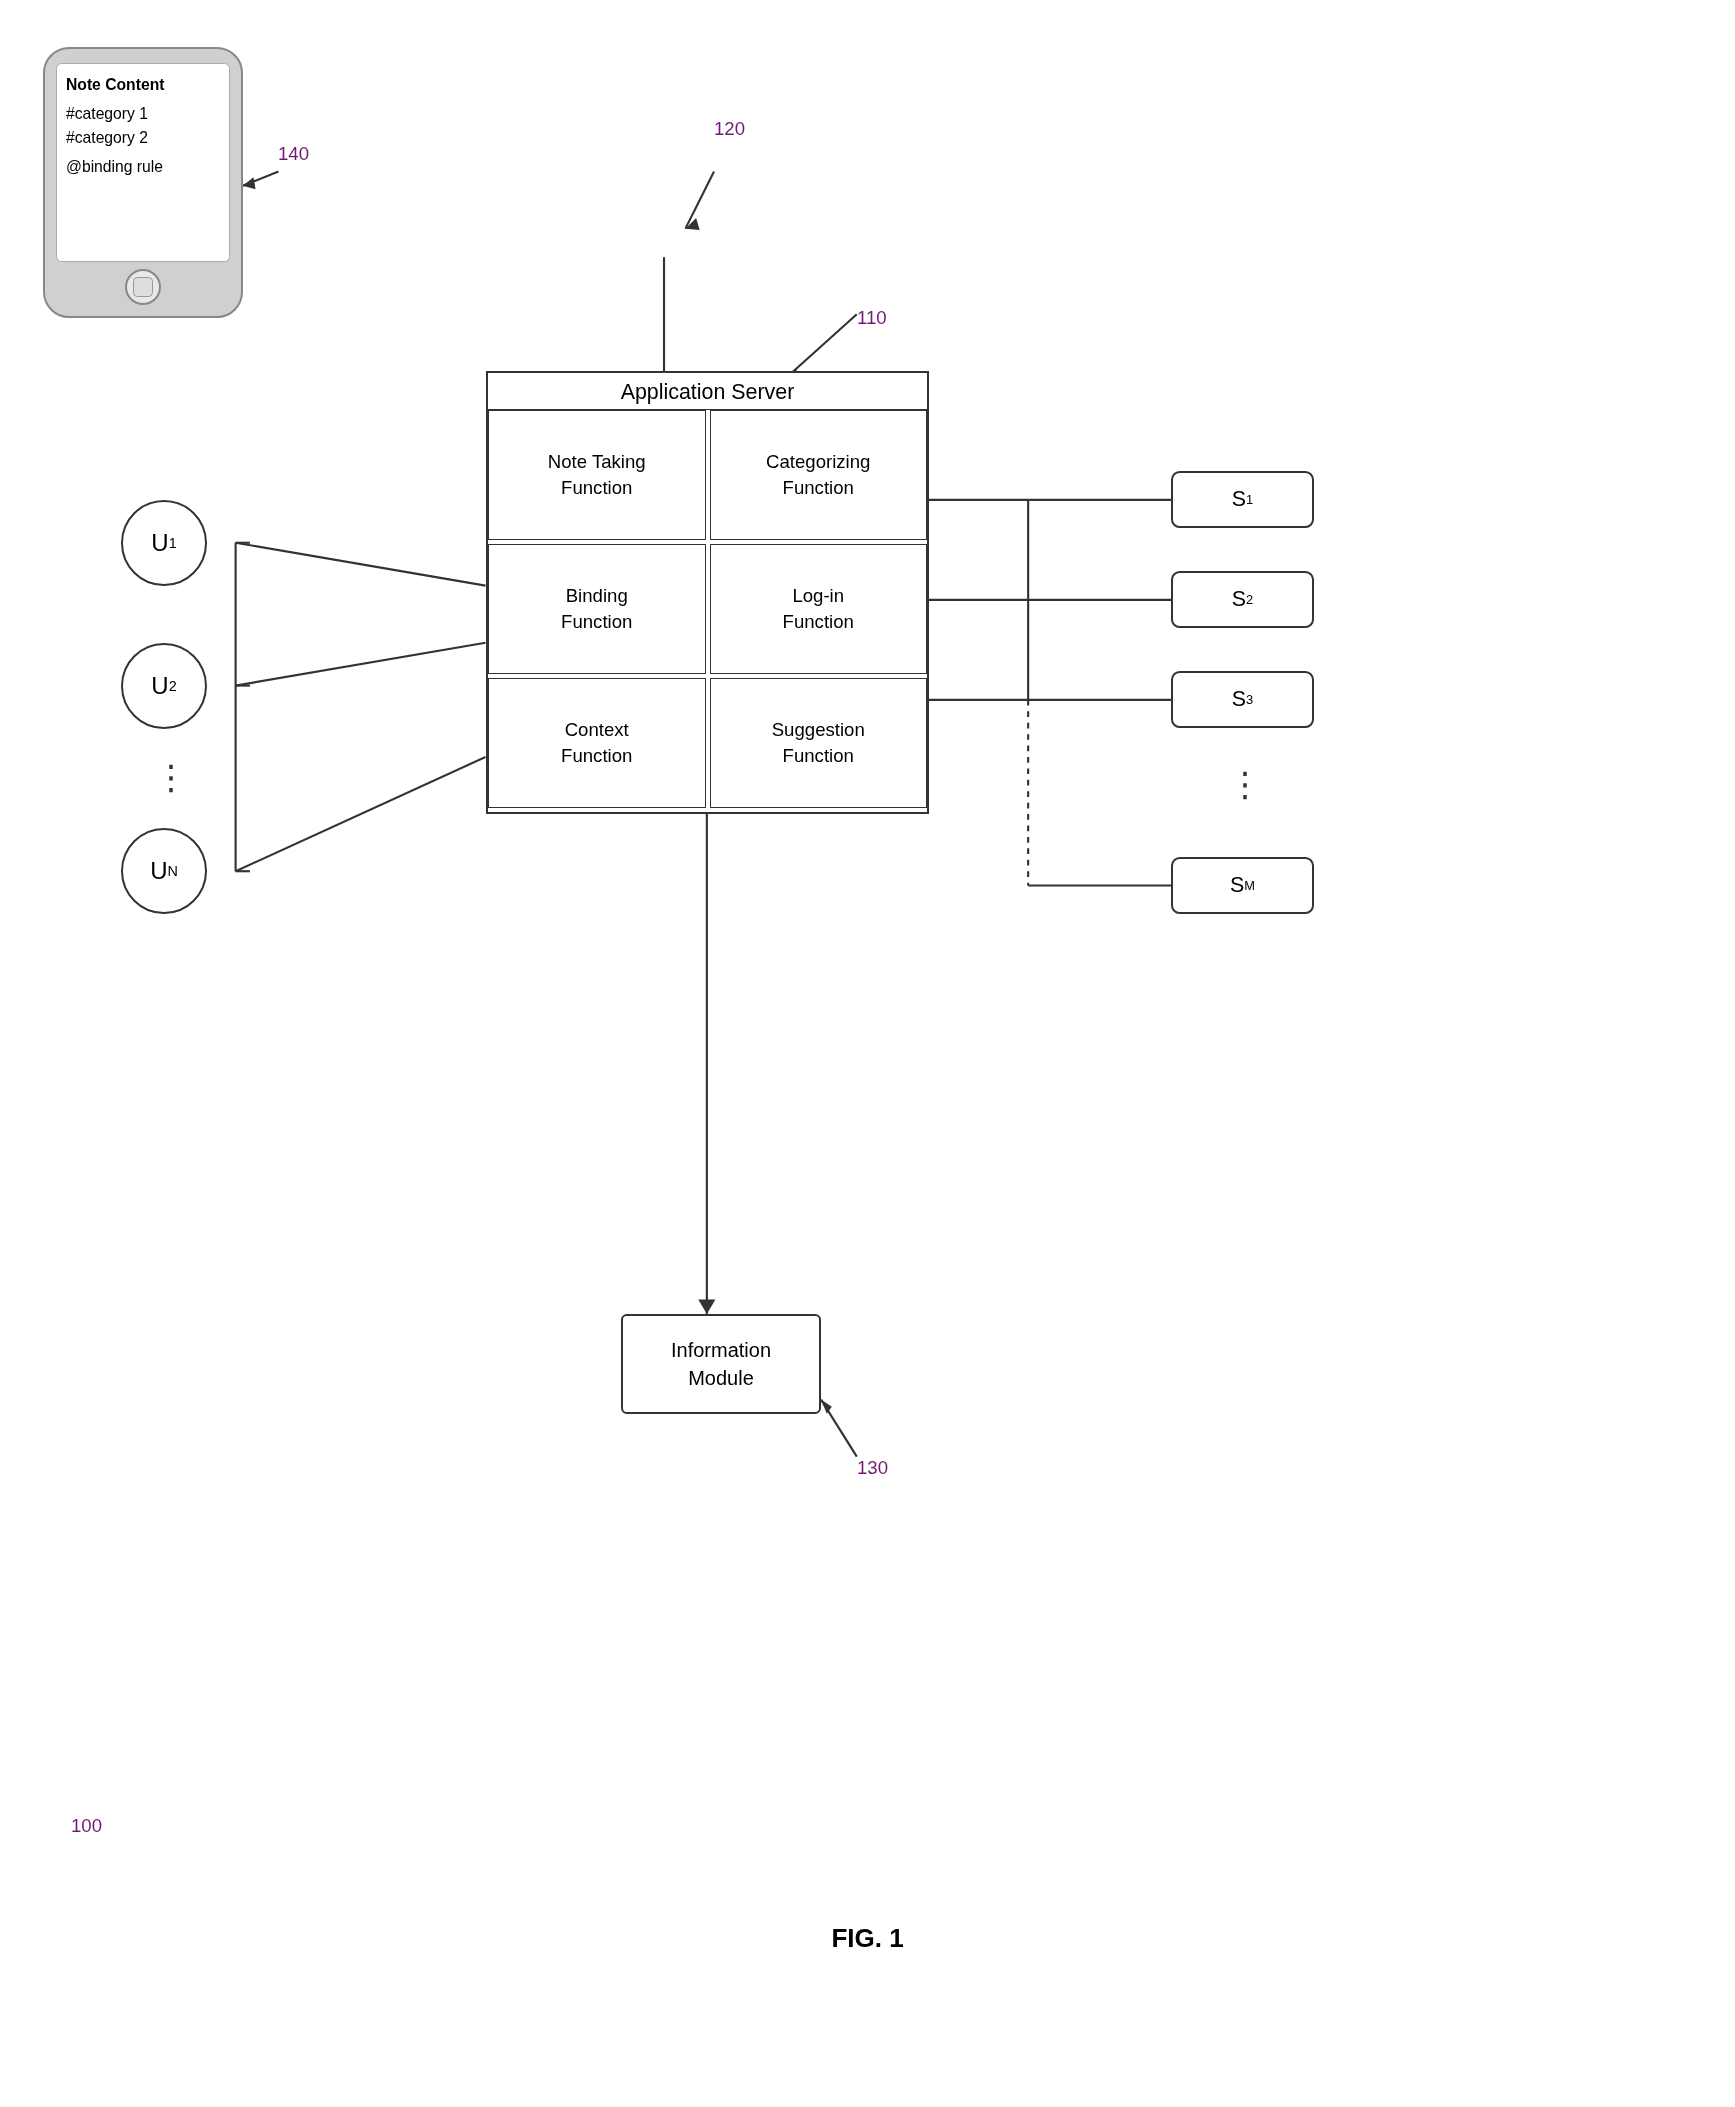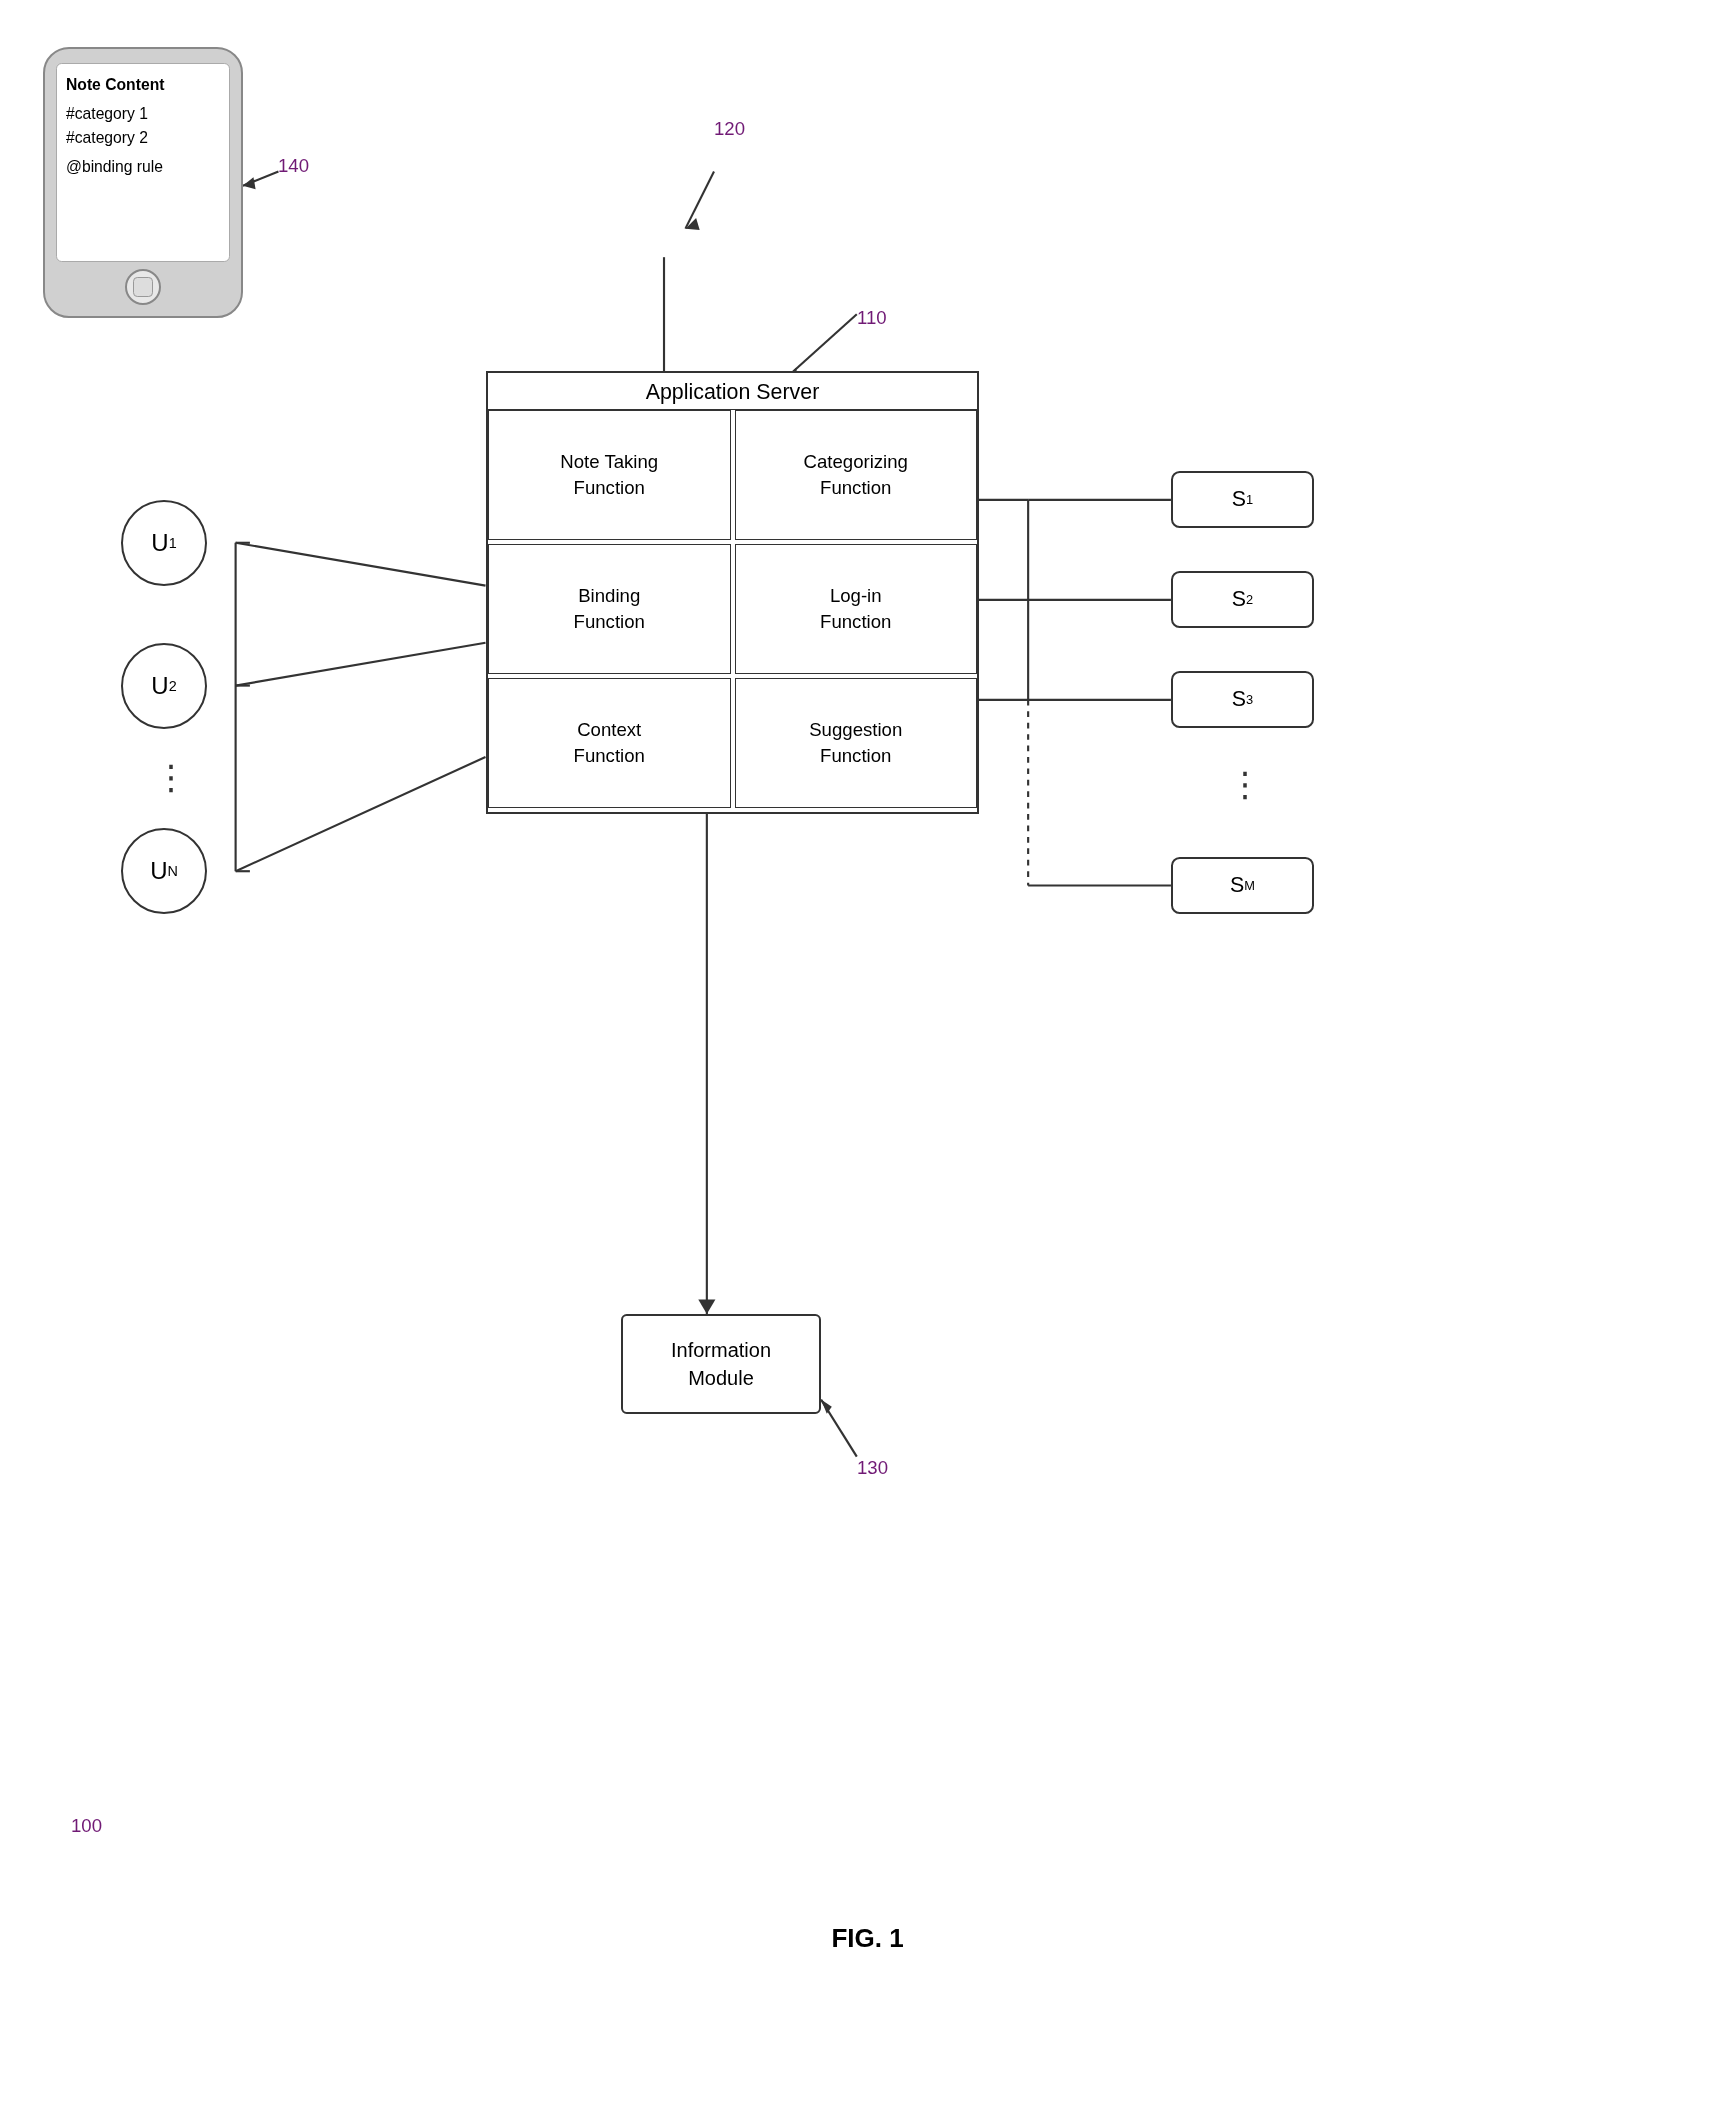--- a/index.html
+++ b/index.html
@@ -74,21 +74,21 @@
     .db-svg {
       width: 157px;
       height: 143px;
     }
 
     
     .app-server {
       position: absolute;
       top: 371px;
       left: 486px;
-      width: 493px;
+      width: 443px;
       height: 443px;
       border: 2.1px solid #333;
       background: #fff;
     }
     .app-server-title {
       text-align: center;
       font-size: 21.4px;
       padding: 7.1px 0 4.3px;
       font-weight: normal;
     }
@@ -251,21 +251,21 @@
       <div style="font-weight:bold; margin-bottom:5.7px;">Note Content</div>
       <div>#category 1</div>
       <div>#category 2</div>
       <div style="margin-top:5.7px;">@binding rule</div>
     </div>
     <div class="mobile-button">
       <div class="mobile-button-inner"></div>
     </div>
   </div>
 
-  <div class="label" style="top:143px; left:278px;margin-top:12px;">140</div>
+  <div class="label" style="top:143px; left:278px;">140</div>
 
 
   <div class="label" style="top:118px; left:714px;">120</div>
 
   <div class="label" style="top:307px; left:857px;">110</div>
 
   <div class="app-server">
     <div class="app-server-title">Application Server</div>
     <div class="functions-grid">
       <div class="function-cell">Note Taking<br>Function</div>

